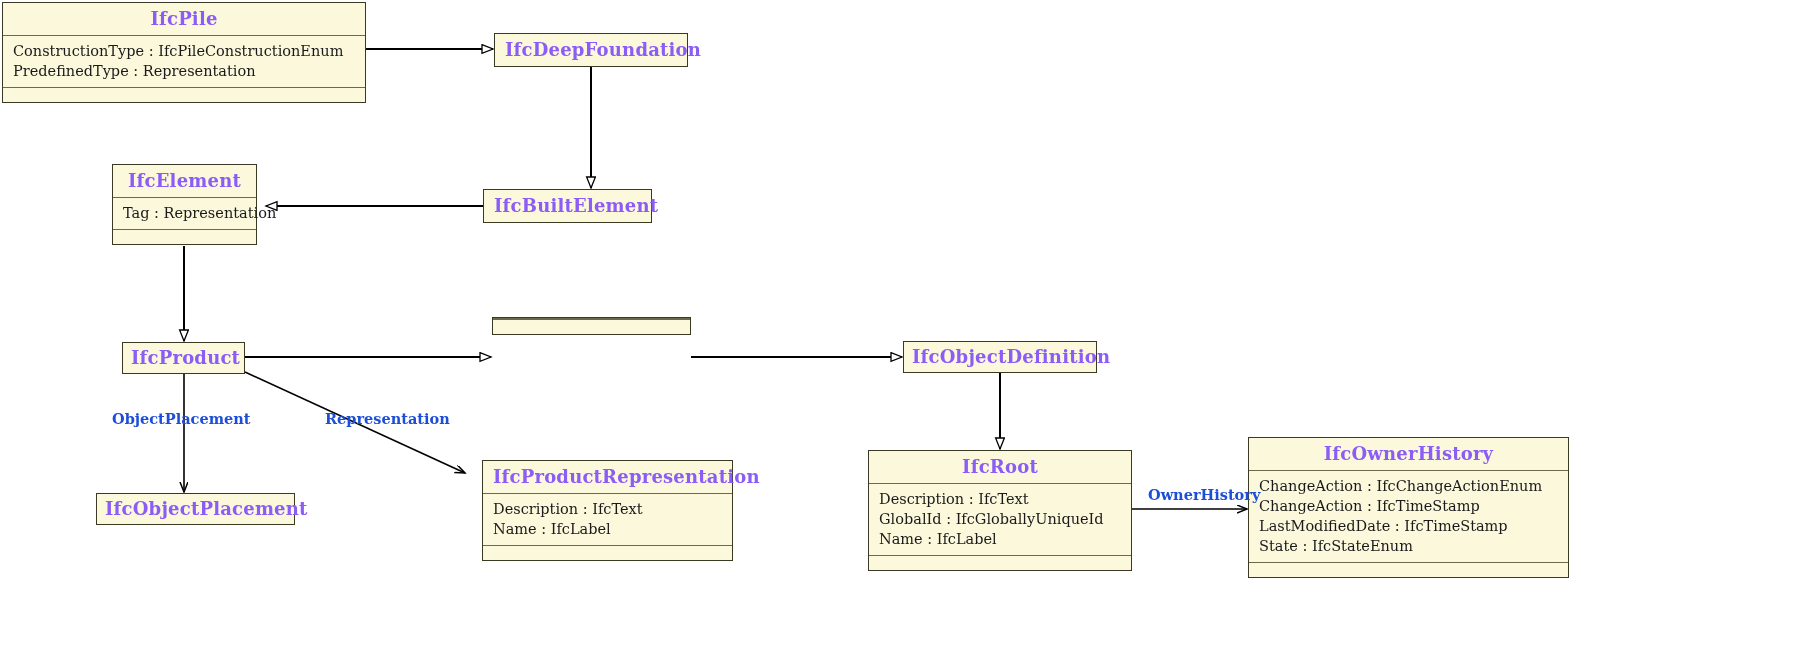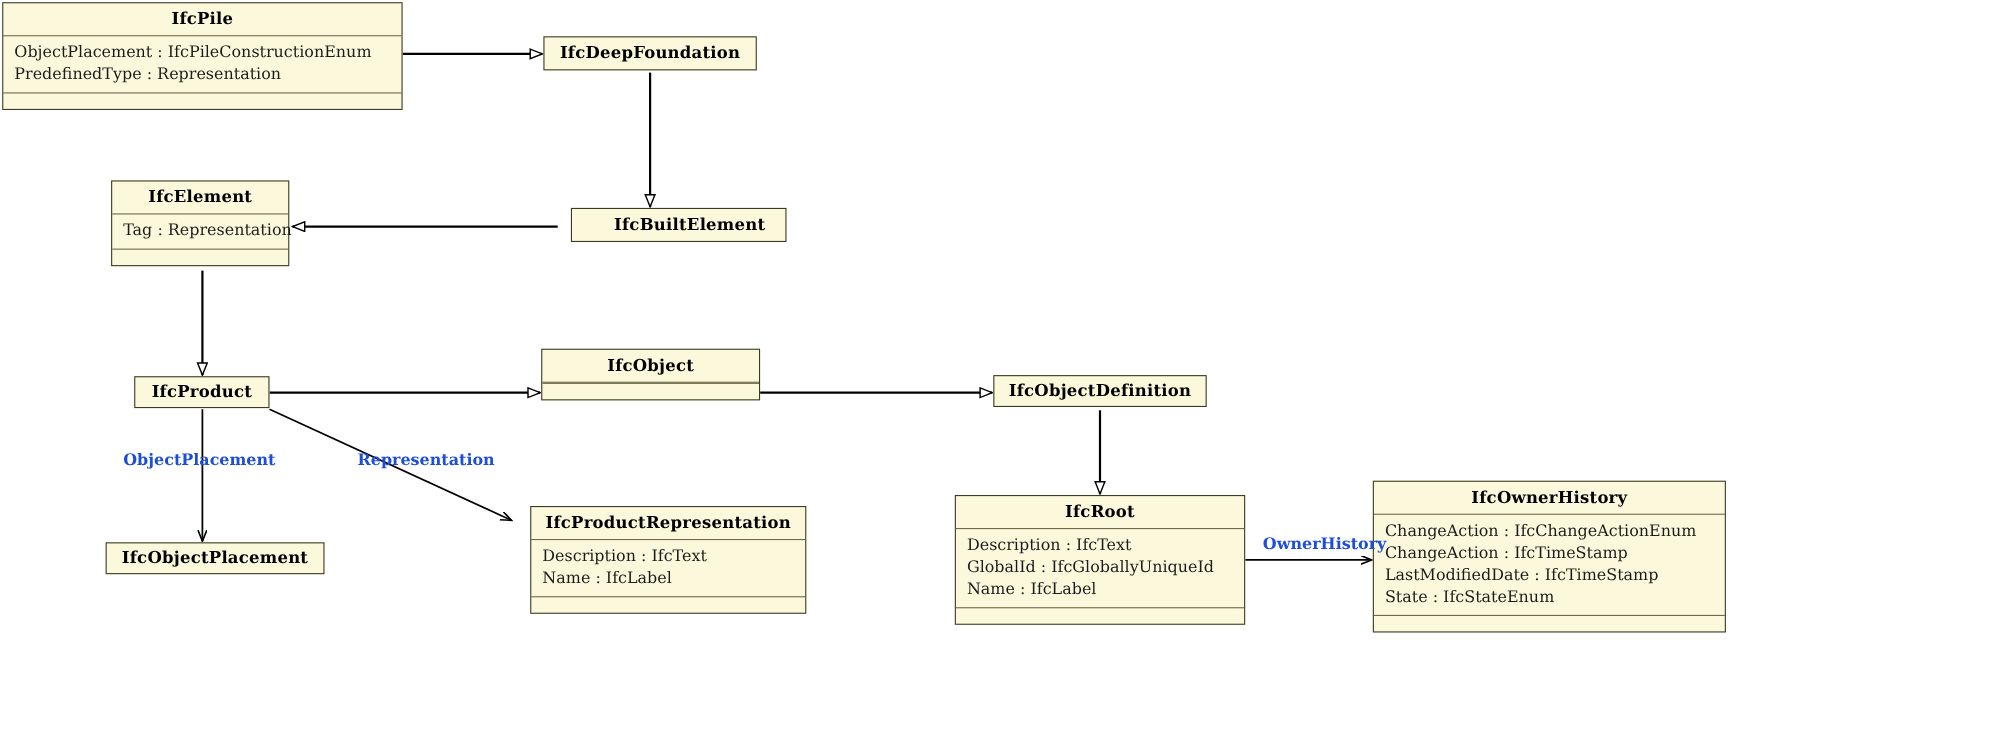--- a/index.html
+++ b/index.html
@@ -26,22 +26,22 @@
   .uml-class {
     position: absolute;
     box-sizing: border-box;
     background: #fcf8dc;
     border: 1.5px solid #3a3a24;
     z-index: 5;
   }
   .uml-title {
     text-align: center;
     font-weight: bold;
-    font-size: 15px;
-    color: #000000;
+    font-size: 18px;
+    color: #8b5cf6;
     padding: 5px 10px 6px 10px;
     letter-spacing: 0.2px;
   }
   .uml-sep {
     height: 0;
     border-top: 1.5px solid #6b6b4a;
   }
   .uml-attrs {
     padding: 5px 10px 6px 10px;
   }
@@ -118,51 +118,50 @@
 
     <g>
       <line x1="1132" y1="509" x2="1247" y2="509" stroke="#000000" stroke-width="1.6" marker-end="url(#openArrow)"></line>
     </g>
   </svg>
 
   <div class="uml-class" style="left:2px; top:2px; width:364px;">
     <div class="uml-title">IfcPile</div>
     <div class="uml-sep"></div>
     <div class="uml-attrs">
-      <div class="uml-attr">ObjectPlacement : IfcPileConstructionEnum</div>
+      <div class="uml-attr">ConstructionType : IfcPileConstructionEnum</div>
       <div class="uml-attr">PredefinedType : Representation</div>
     </div>
     <div class="uml-sep"></div>
     <div class="uml-ops"></div>
   </div>
 
   <div class="uml-class" style="left:494px; top:33px; width:194px;">
     <div class="uml-title">IfcDeepFoundation</div>
   </div>
 
-  <div class="uml-class" style="left:101px; top:164px; width:162px;">
+  <div class="uml-class" style="left:112px; top:164px; width:145px;">
     <div class="uml-title">IfcElement</div>
     <div class="uml-sep"></div>
     <div class="uml-attrs">
       <div class="uml-attr">Tag : Representation</div>
     </div>
     <div class="uml-sep"></div>
     <div class="uml-ops"></div>
   </div>
 
-  <div class="uml-class" style="left:519px; top:189px; width:196px;padding-left:20px;">
+  <div class="uml-class" style="left:483px; top:189px; width:169px;">
     <div class="uml-title">IfcBuiltElement</div>
   </div>
 
   <div class="uml-class" style="left:122px; top:342px; width:123px;">
     <div class="uml-title" style="padding:4px 8px 5px 8px;">IfcProduct</div>
   </div>
 
   <div class="uml-class" style="left:492px; top:317px; width:199px;">
-    <div class="uml-title">IfcObject</div>
     <div class="uml-sep"></div>
     <div class="uml-sep"></div>
     <div class="uml-ops"></div>
   </div>
 
   <div class="uml-class" style="left:903px; top:341px; width:194px;">
     <div class="uml-title" style="padding:4px 8px 5px 8px;">IfcObjectDefinition</div>
   </div>
 
   <div class="uml-class" style="left:868px; top:450px; width:264px;">

